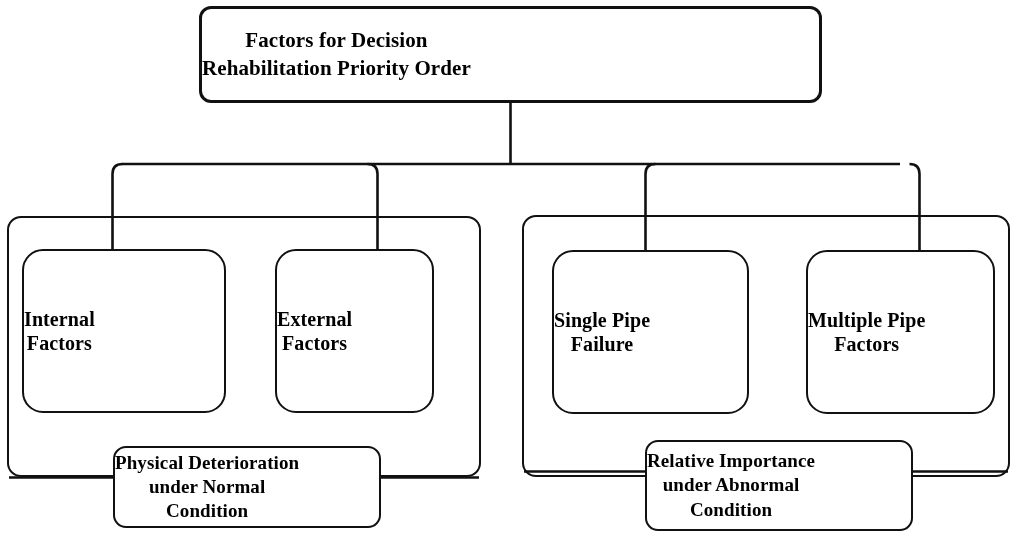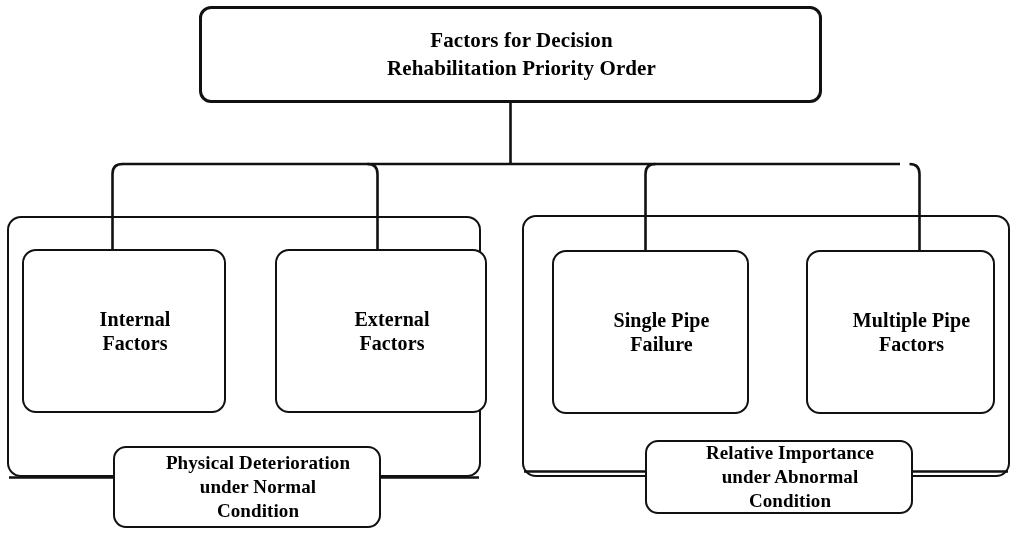--- a/index.html
+++ b/index.html
@@ -27,23 +27,22 @@
     z-index: 1;
     pointer-events: none;
   }
   .node {
     position: absolute;
     box-sizing: border-box;
     background: #ffffff;
     border: 2.5px solid #111111;
     display: flex;
     align-items: center;
-    justify-content: center;
+    justify-content: flex-start;
     text-align: center;
-    padding-left: 22px;
   }
   .node-label {
     font-weight: bold;
     color: #000000;
     line-height: 1.22;
     letter-spacing: 0.1px;
     white-space: pre-line;
   }
   
   #root-node {
@@ -73,31 +72,31 @@
     height: 261px;
   }
   #group-pipe-failure {
     left: 522px;
     top: 215px;
     width: 488px;
     height: 262px;
   }
   
   .leaf-box {
-    border-radius: 14px;
+    border-radius: 21px;
     border-width: 2.5px;
     z-index: 3;
     height: 164px;
     top: 249px;
   }
   .leaf-box .node-label {
     font-size: 20px;
   }
   #leaf-internal-factors  { left: 22px;  width: 204px; }
-  #leaf-external-factors  { left: 275px; width: 212px; }
+  #leaf-external-factors  { left: 275px; width: 159px; }
   #leaf-single-pipe       { left: 552px; width: 197px; top: 250px; }
   #leaf-multiple-pipe     { left: 806px; width: 189px; top: 250px; }
   
   .caption-box {
     border-radius: 13px;
     border-width: 2.5px;
     z-index: 5;
   }
   .caption-box .node-label {
     font-size: 19px;
@@ -106,21 +105,21 @@
   #caption-physical-deterioration {
     left: 113px;
     top: 446px;
     width: 268px;
     height: 82px;
   }
   #caption-relative-importance {
     left: 645px;
     top: 440px;
     width: 268px;
-    height: 74px;
+    height: 91px;
   }
 </style>
 </head>
 <body>
 
 <div id="diagram-root">
 
   <svg id="connector-layer" viewBox="0 0 1024 537" width="1024" height="537">
     <g fill="none" stroke="#111111" stroke-width="2.6" stroke-linecap="butt">
 

